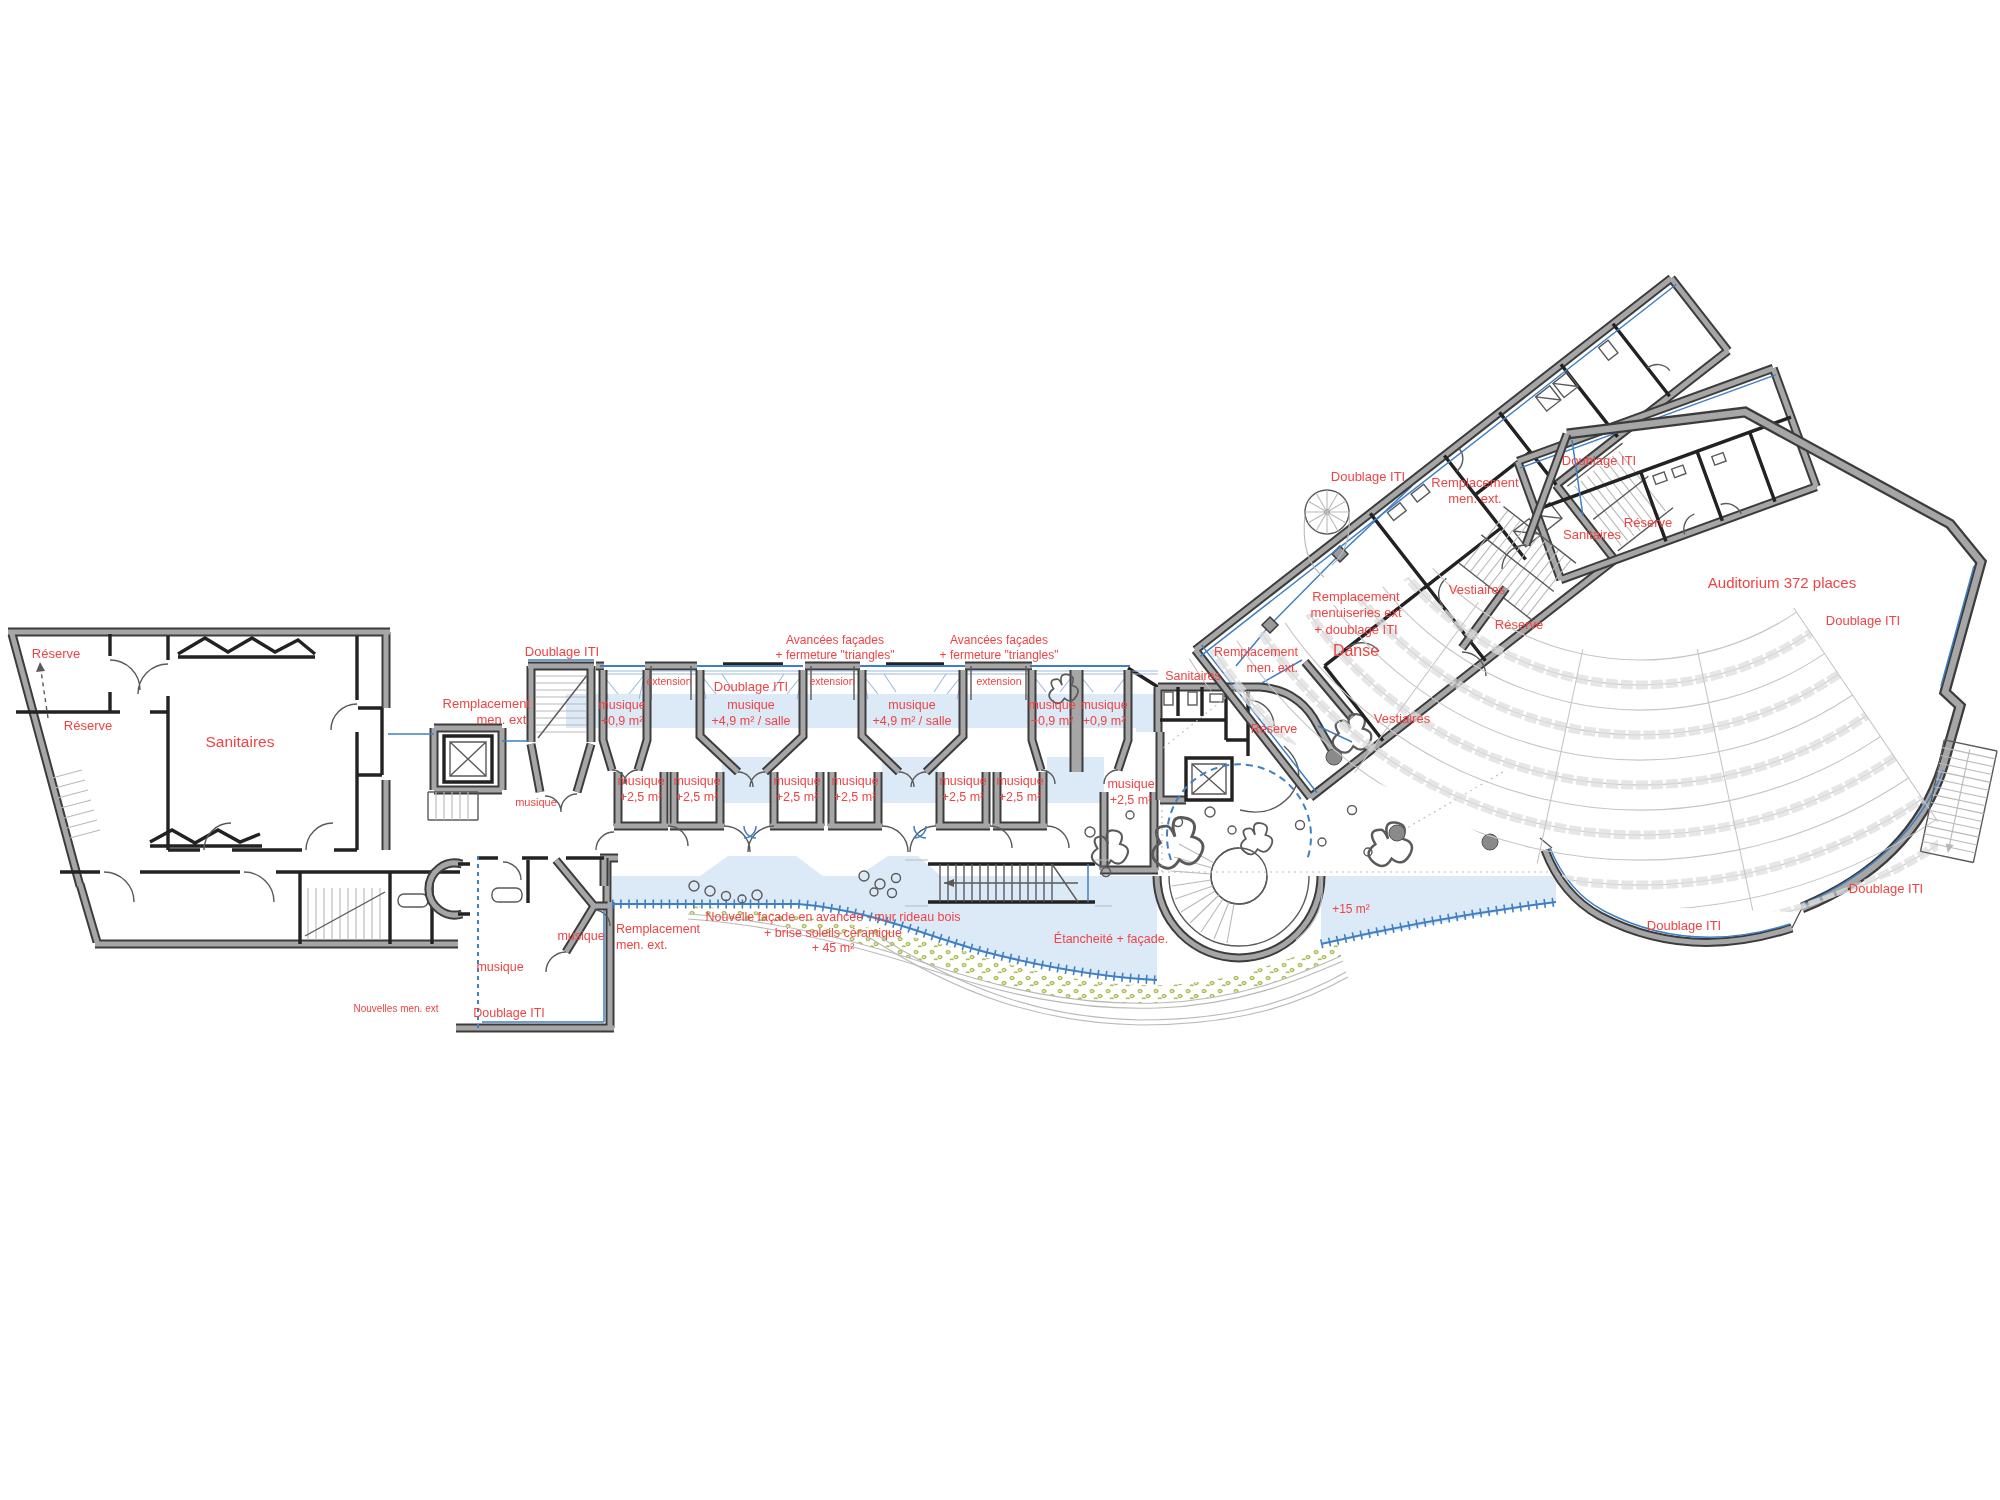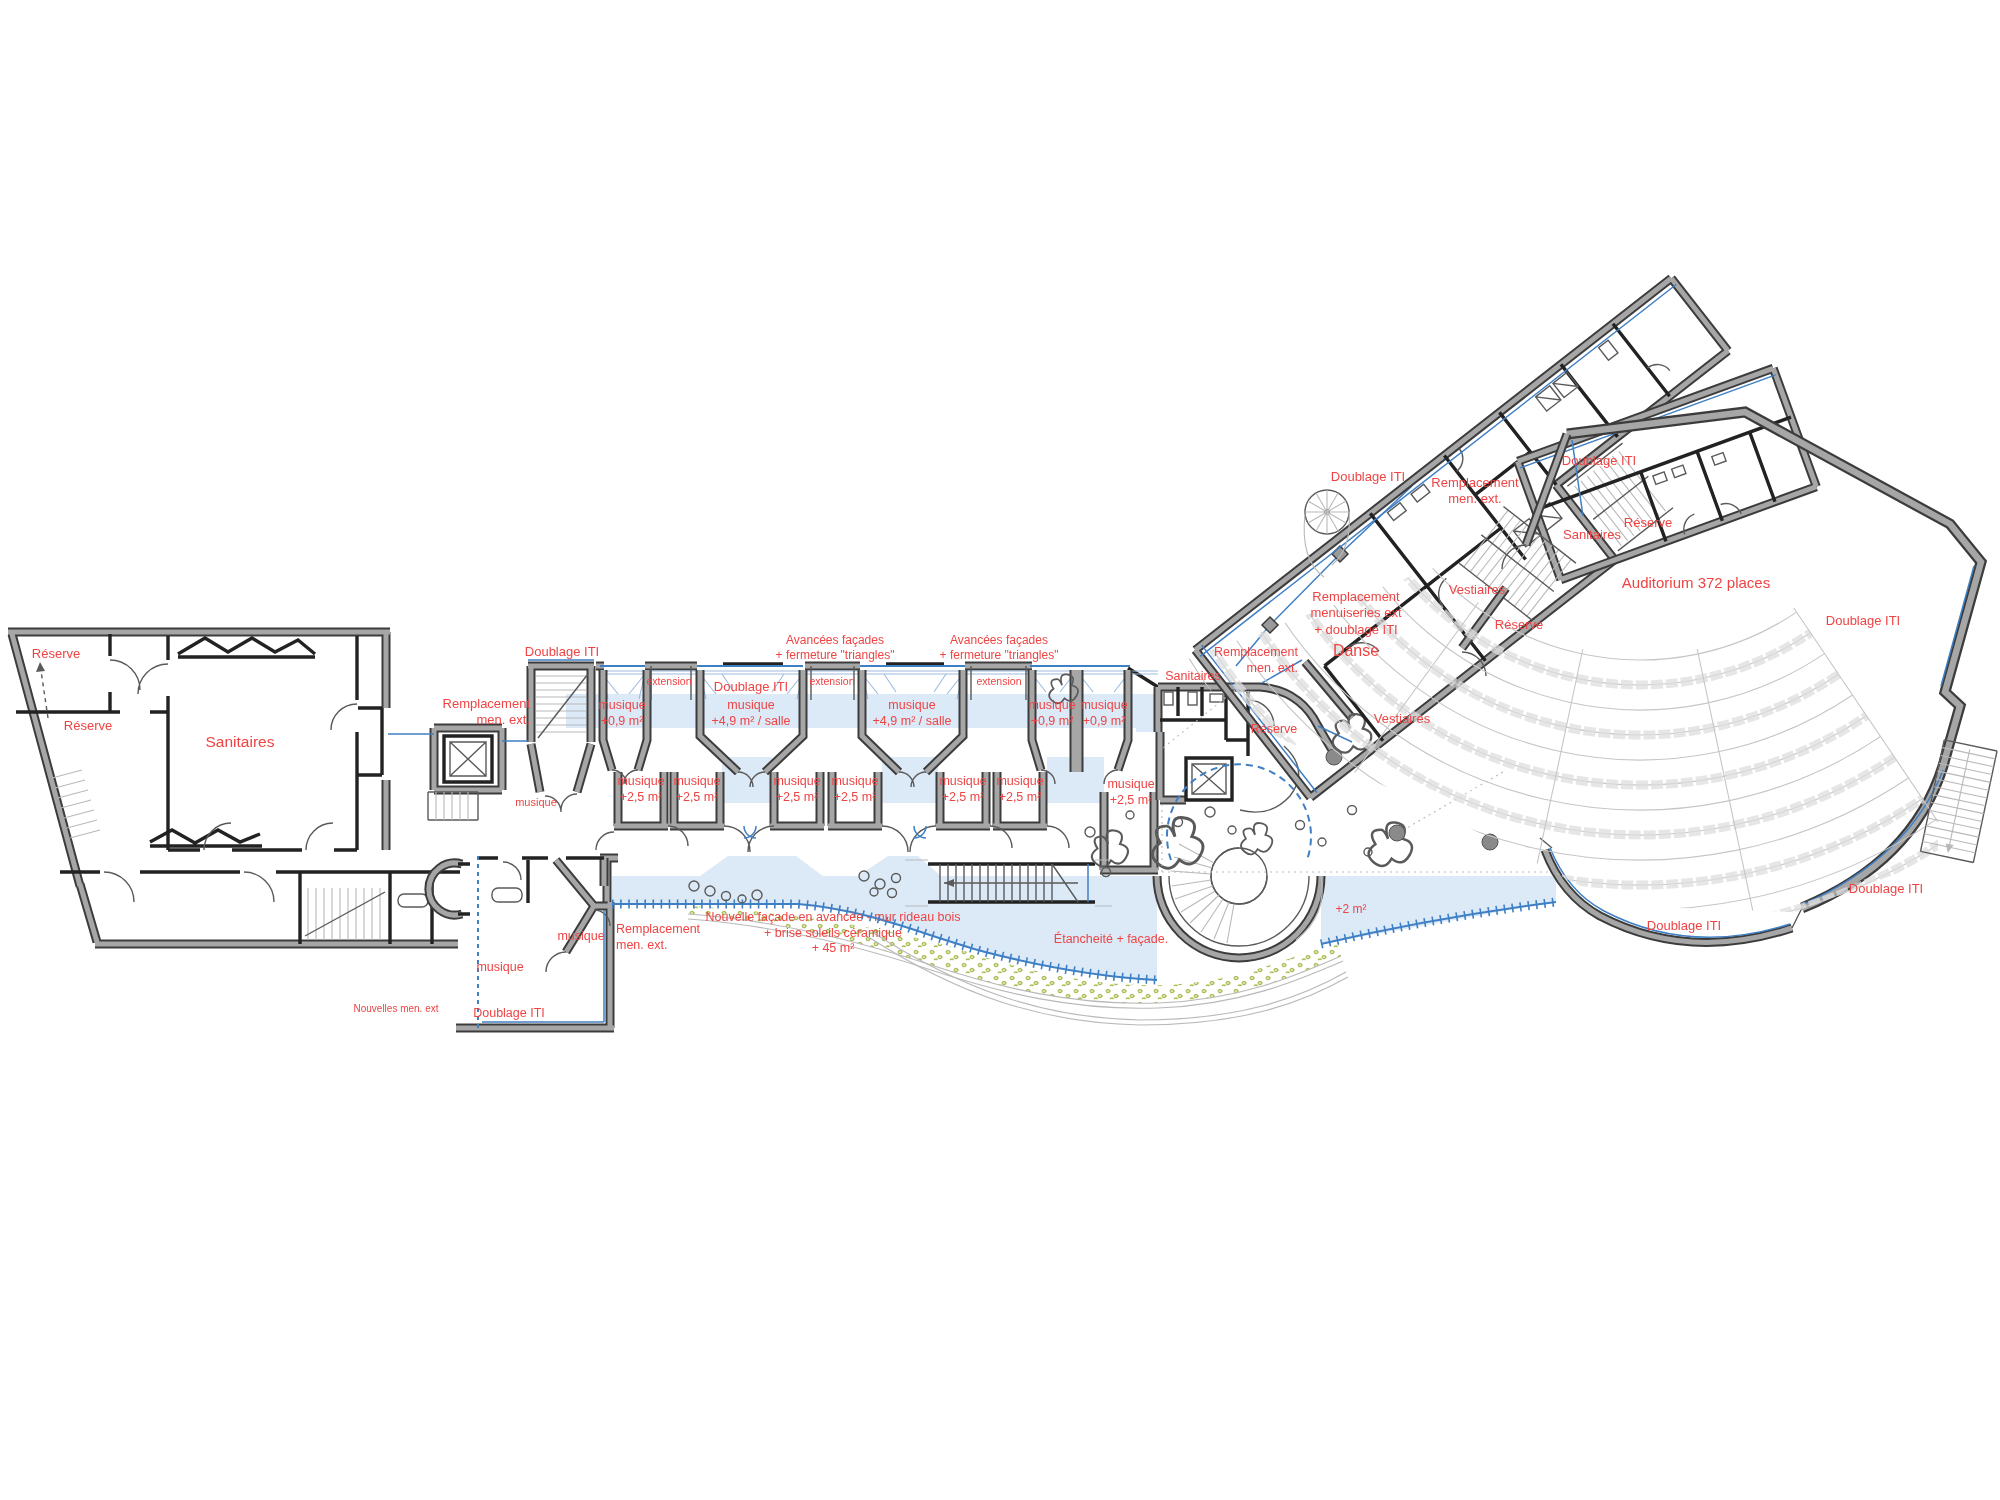--- a/index.html
+++ b/index.html
@@ -345,30 +345,30 @@
 <div class="lbl" style="left:1592px;top:535px;font-size:13px">Sanitaires</div>
 <div class="lbl" style="left:1648px;top:523px;font-size:13px">Réserve</div>
 <div class="lbl" style="left:1477px;top:590px;font-size:13px">Vestiaires</div>
 <div class="lbl" style="left:1356px;top:613px;font-size:13px">Remplacement
 menuiseries ext
 + doublage ITI</div>
 <div class="lbl" style="left:1356px;top:651px;font-size:16px">Danse</div>
 <div class="lbl" style="left:1519px;top:625px;font-size:13px">Réserve</div>
 <div class="lbl" style="left:1402px;top:719px;font-size:13px">Vestiaires</div>
 
-<div class="lbl" style="left:1696px;top:583px;font-size:15px">Auditorium 372 places</div>
+<div class="lbl" style="left:1782px;top:583px;font-size:15px">Auditorium 372 places</div>
 <div class="lbl" style="left:1863px;top:621px;font-size:13px">Doublage ITI</div>
 <div class="lbl" style="left:1886px;top:889px;font-size:13px">Doublage ITI</div>
 <div class="lbl" style="left:1684px;top:926px;font-size:13px">Doublage ITI</div>
 
 <div class="lbl la-left" style="left:616px;top:938px;font-size:12.5px;text-align:left">Remplacement
 men. ext.</div>
 <div class="lbl" style="left:581px;top:937px;font-size:12.5px">musique</div>
 <div class="lbl" style="left:500px;top:968px;font-size:12.5px">musique</div>
 <div class="lbl" style="left:509px;top:1014px;font-size:12.5px">Doublage ITI</div>
 <div class="lbl" style="left:396px;top:1009px;font-size:10px">Nouvelles men. ext</div>
 <div class="lbl" style="left:833px;top:933px;font-size:12.5px">Nouvelle façade en avancée - mur rideau bois
 + brise soleils céramique
 + 45 m²</div>
 <div class="lbl" style="left:1111px;top:940px;font-size:12.5px">Étancheité + façade.</div>
-<div class="lbl" style="left:1351px;top:909px;font-size:12px">+2 m²</div>
+<div class="lbl" style="left:1351px;top:909px;font-size:12px">+15 m²</div>
 
 </div>
 
 </body></html>

